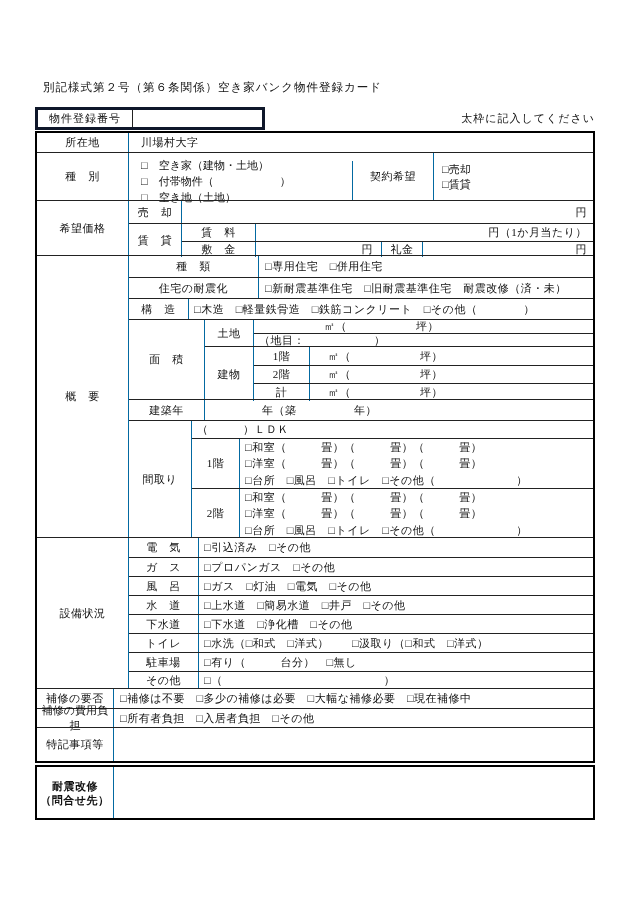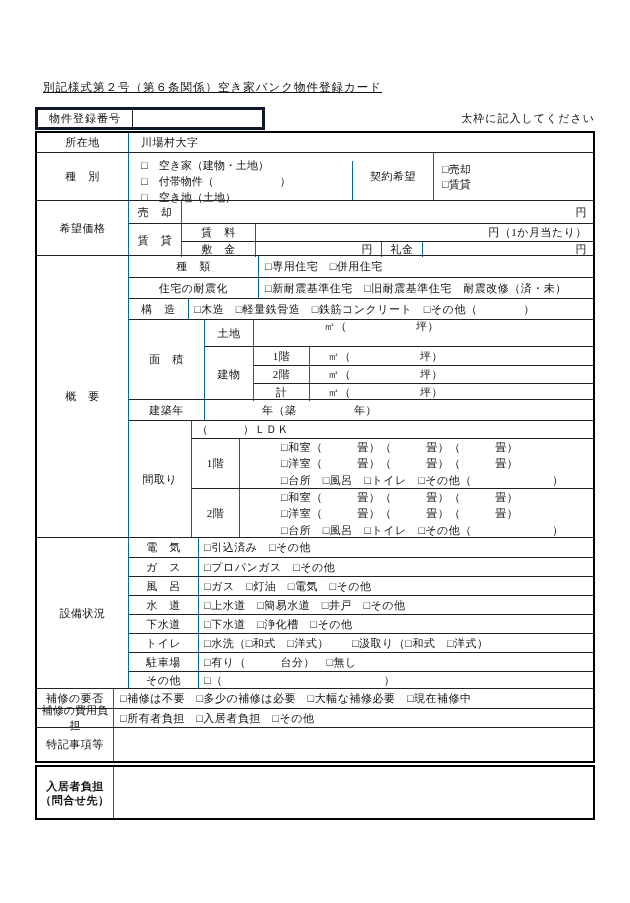--- a/index.html
+++ b/index.html
@@ -3,21 +3,21 @@
 <meta charset="utf-8">
 <style>
   html,body{margin:0;padding:0;}
   body{
     width:630px;height:903px;background:#ffffff;
     font-family:"Liberation Serif","DejaVu Serif",serif;
     font-size:11px;color:#111;
   }
   *{box-sizing:border-box;}
   .sheet{position:relative;width:630px;height:903px;background:#fff;overflow:hidden;}
-  .title{position:absolute;left:43px;top:80px;font-size:11.5px;letter-spacing:1px;white-space:nowrap;text-decoration:underline;}
+  .title{position:absolute;left:43px;top:80px;font-size:11.5px;letter-spacing:1px;white-space:nowrap;}
 
   
   .regrow{position:absolute;left:35px;top:107px;width:560px;height:23px;display:flex;align-items:stretch;}
   .regbox{display:flex;border:3px solid #0f172a;width:230px;background:#fff;}
   .reglabel{width:95px;border-right:1px solid #222;display:flex;align-items:center;justify-content:center;letter-spacing:1px;}
   .regvalue{flex:1;}
   .regnote{flex:1;display:flex;align-items:center;justify-content:flex-end;letter-spacing:1px;}
 
   
   .tbl{position:absolute;left:35px;width:560px;border:2.5px solid #000;background:#fff;display:flex;flex-direction:column;}
@@ -51,21 +51,21 @@
   .w56{width:56px;} .w63{width:63px;} .w48{width:48px;} .w70{width:70px;} .w77{width:77px;}
 
   .h20{height:20px;} .h48{height:48px;} .h55{height:55px;}
   .h22{height:22px;} .h17{height:17px;}
   .h21{height:21px;} .h80{height:80px;} .h26{height:26px;} .h13{height:13px;}
   .h18{height:18px;} .h118{height:118px;} .h50{height:50px;}
   .h19{height:19px;} .h31{height:35px;}
 
   .cat-opts{display:flex;flex-direction:column;justify-content:center;line-height:16px;}
   .contract-opts{display:flex;flex-direction:column;justify-content:center;line-height:15px;}
-  .triline{display:flex;flex-direction:column;justify-content:center;line-height:16.4px;white-space:nowrap;letter-spacing:0.5px;margin-left:36px;}
+  .triline{display:flex;flex-direction:column;justify-content:center;line-height:16.4px;white-space:nowrap;letter-spacing:0.5px;}
   .agent-label{font-weight:bold;line-height:14px;}
   .agent-lines{display:flex;flex-direction:column;justify-content:center;line-height:12.4px;letter-spacing:1px;}
 </style>
 </head>
 <body>
 
 <div class="sheet">
 
   <div class="title">別記様式第２号（第６条関係）空き家バンク物件登録カード</div>
 
@@ -142,20 +142,21 @@
           <div class="cell flex1 line padl5">□木造　□軽量鉄骨造　□鉄筋コンクリート　□その他（　　　　）</div>
         </div>
 
         <div class="srow h80">
           <div class="cell lbl w76 brd">面　積</div>
           <div class="vcol">
             <div class="srow h26">
               <div class="cell lbl w49 brd">土地</div>
               <div class="vcol">
                 <div class="line h13 padl70">㎡（　　　　　　坪）</div>
+                <div class="line h13 padl5" style="border-top:1px solid #222;">（地目：　　　　　　）</div>
               </div>
             </div>
             <div class="srow flex1">
               <div class="cell lbl w49 brd">建物</div>
               <div class="vcol">
                 <div class="srow h18">
                   <div class="cell lbl w56 brd">1階</div>
                   <div class="cell flex1 line padl18">㎡（　　　　　　坪）</div>
                 </div>
                 <div class="srow h18">
@@ -254,20 +255,20 @@
       <div class="cell lbl w77 brd">特記事項等</div>
       <div class="cell flex1 line padl6"></div>
     </div>
 
   </div>
 
   <div class="tbl agenttbl">
     <div class="row flex1" style="height:100%;">
       <div class="cell lbl w77 brd agent-label">
         <div>
-          <div>入居者負担</div>
+          <div>耐震改修</div>
           <div>（問合せ先）</div>
         </div>
       </div>
     </div>
   </div>
 
 </div>
 
 </body></html>

